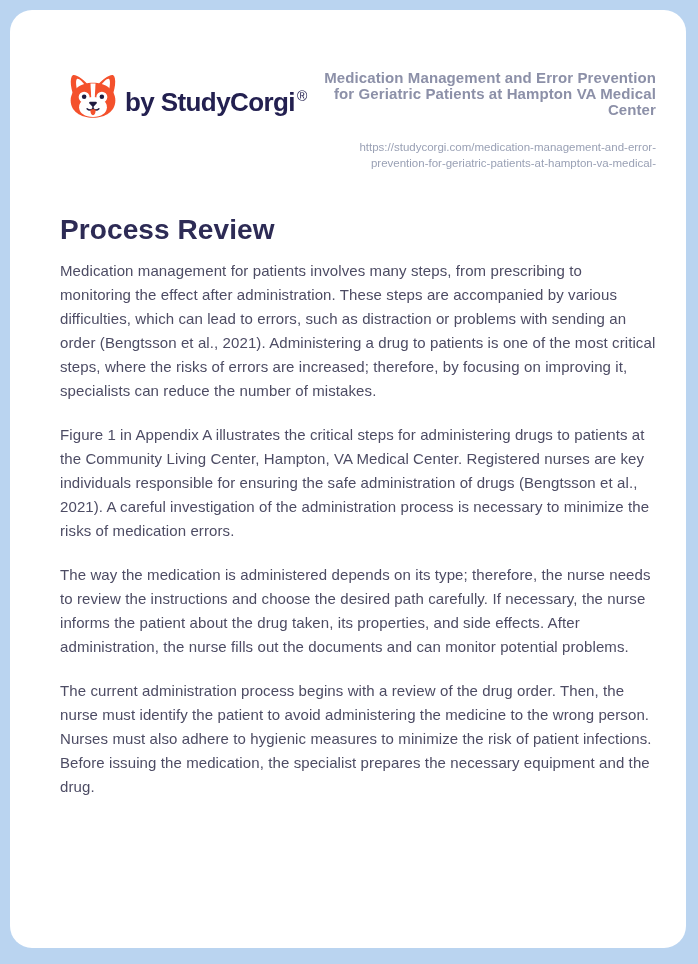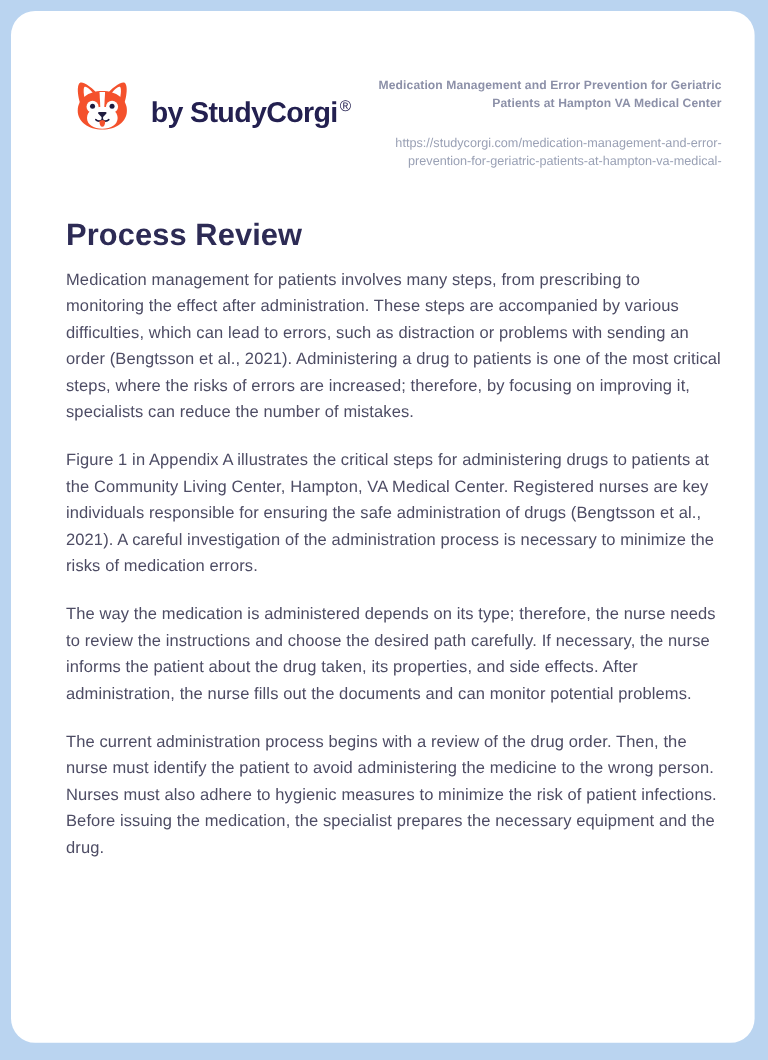--- a/index.html
+++ b/index.html
@@ -32,21 +32,21 @@
     overflow: hidden;
   }
   .doc-header {
     display: flex;
     justify-content: space-between;
     align-items: flex-start;
   }
   .logo-lockup {
     display: flex;
     align-items: center;
-    gap: 17px;
+    gap: 5px;
     margin-left: 6px;
     cursor: pointer;
   }
   .logo-icon-wrap { width: 54px; height: 58px; display: block; }
   .brand {
     font-size: 26px;
     font-weight: bold;
     color: var(--brand-navy);
     letter-spacing: -0.6px;
     white-space: nowrap;
@@ -58,21 +58,21 @@
     color: var(--brand-navy);
     vertical-align: 10px;
     margin-left: 2px;
   }
   .doc-meta {
     width: 334px;
     text-align: right;
     padding-top: 4px;
   }
   .doc-meta-title {
-    font-size: 11px;
+    font-size: 15px;
     font-weight: bold;
     color: var(--meta-title-color);
     line-height: 16px;
     letter-spacing: 0.1px;
   }
   .doc-meta-url {
     font-size: 11.5px;
     color: var(--meta-url-color);
     line-height: 16px;
     margin-top: 21px;

